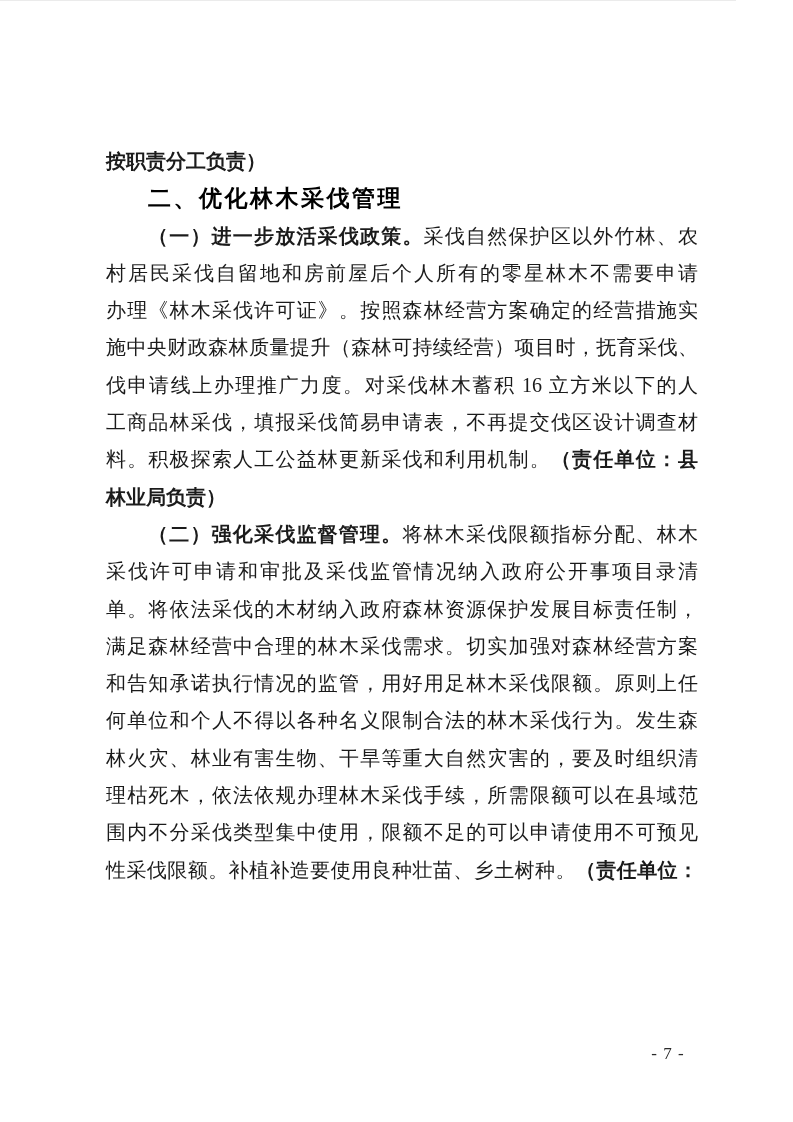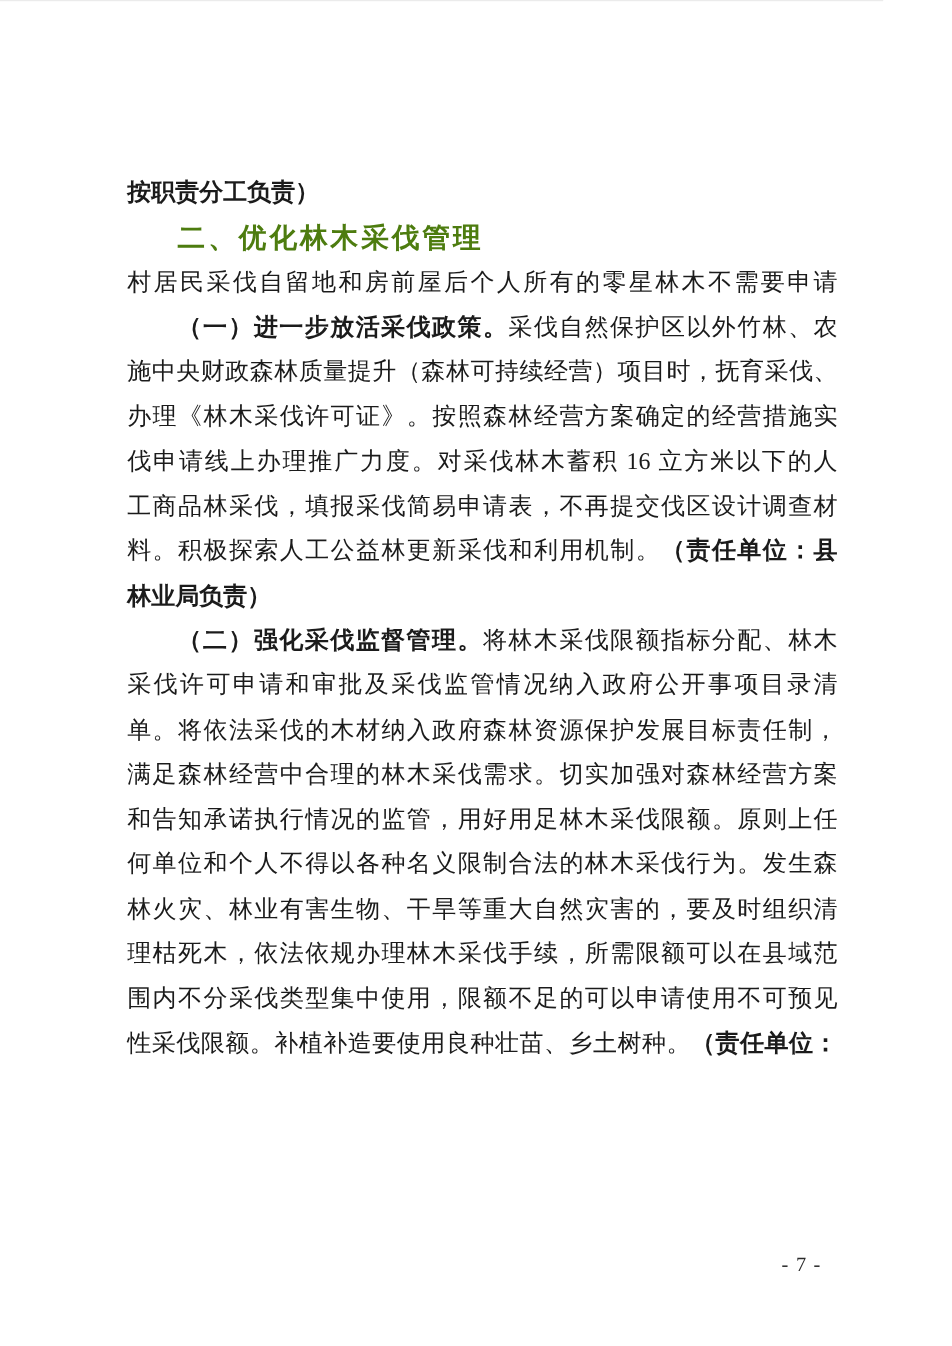--- a/index.html
+++ b/index.html
@@ -43,21 +43,21 @@
   }
   .seg-kai {
     
     font-weight: 600;
   }
   .seg-heading {
     font-family: "Liberation Sans", "DejaVu Sans", sans-serif;
     font-weight: bold;
     font-size: 23px;
     letter-spacing: 2.5px;
-    color: #4d7c0f;
+    color: #000000;
   }
   .page-number {
     position: absolute;
     left: 633px;
     top: 1043px;
     width: 70px;
     height: 20px;
     line-height: 20px;
     text-align: center;
     font-size: 17px;
@@ -66,24 +66,24 @@
     font-family: "Liberation Serif", "DejaVu Serif", serif;
   }
 </style>
 </head>
 <body>
 
 <div class="page">
   <div class="doc-body">
       <div class="doc-line"><span class="seg-kai">按职责分工负责）</span></div>
       <div class="doc-line indent"><span class="seg-heading">二、优化林木采伐管理</span></div>
+      <div class="doc-line fill indent"><span class="seg-kai">（一）进一步放活采伐政策。</span><span class="seg-body">采伐自然保护区以外竹林、农</span></div>
       <div class="doc-line fill"><span class="seg-body">村居民采伐自留地和房前屋后个人所有的零星林木不需要申请</span></div>
-      <div class="doc-line fill indent"><span class="seg-kai">（一）进一步放活采伐政策。</span><span class="seg-body">采伐自然保护区以外竹林、农</span></div>
+      <div class="doc-line fill"><span class="seg-body">办理《林木采伐许可证》。按照森林经营方案确定的经营措施实</span></div>
       <div class="doc-line fill"><span class="seg-body">施中央财政森林质量提升（森林可持续经营）项目时，抚育采伐、</span></div>
-      <div class="doc-line fill"><span class="seg-body">办理《林木采伐许可证》。按照森林经营方案确定的经营措施实</span></div>
       <div class="doc-line fill"><span class="seg-body">伐申请线上办理推广力度。对采伐林木蓄积 16 立方米以下的人</span></div>
       <div class="doc-line fill"><span class="seg-body">工商品林采伐，填报采伐简易申请表，不再提交伐区设计调查材</span></div>
       <div class="doc-line fill"><span class="seg-body">料。积极探索人工公益林更新采伐和利用机制。</span><span class="seg-kai">（责任单位：县</span></div>
       <div class="doc-line"><span class="seg-kai">林业局负责）</span></div>
       <div class="doc-line fill indent"><span class="seg-kai">（二）强化采伐监督管理。</span><span class="seg-body">将林木采伐限额指标分配、林木</span></div>
       <div class="doc-line fill"><span class="seg-body">采伐许可申请和审批及采伐监管情况纳入政府公开事项目录清</span></div>
       <div class="doc-line fill"><span class="seg-body">单。将依法采伐的木材纳入政府森林资源保护发展目标责任制，</span></div>
       <div class="doc-line fill"><span class="seg-body">满足森林经营中合理的林木采伐需求。切实加强对森林经营方案</span></div>
       <div class="doc-line fill"><span class="seg-body">和告知承诺执行情况的监管，用好用足林木采伐限额。原则上任</span></div>
       <div class="doc-line fill"><span class="seg-body">何单位和个人不得以各种名义限制合法的林木采伐行为。发生森</span></div>

